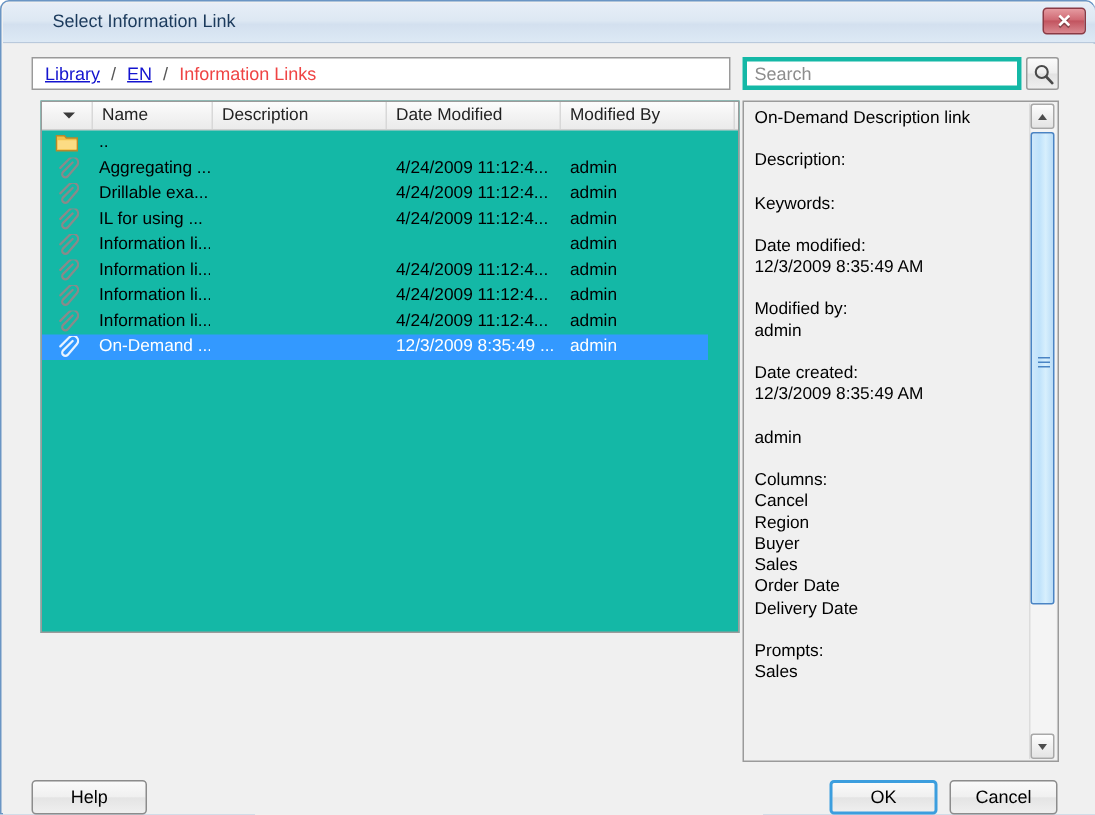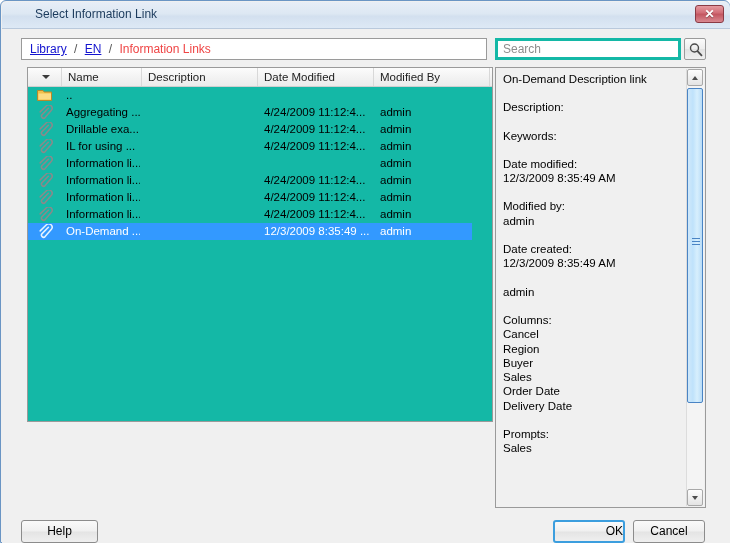--- a/index.html
+++ b/index.html
@@ -252,21 +252,21 @@
     border-radius: 3px;
     background: linear-gradient(to bottom, #fafafa 0%, #f0f0f0 48%, #e4e4e4 52%, #efefef 100%);
     font-family: "Liberation Sans", sans-serif;
     font-size: 12px;
     color: #000000;
     text-align: center;
     line-height: 21px;
     cursor: pointer;
   }
   #help-button   { left: 19px;  top: 491px; width: 77px; }
-  #ok-button     { left: 551px; top: 491px; width: 72px; border: 2px solid #3c9ede; text-align: right; }
+  #ok-button     { left: 551px; top: 491px; width: 72px; border: 2px solid #3c9ede; }
   #cancel-button { left: 631px; top: 491px; width: 72px; }
   #ok-button { line-height: 19px; }
 </style>
 </head>
 <body>
 
 <div id="window">
 
   <div id="titlebar">
     <div id="title-text">Select Information Link</div>

